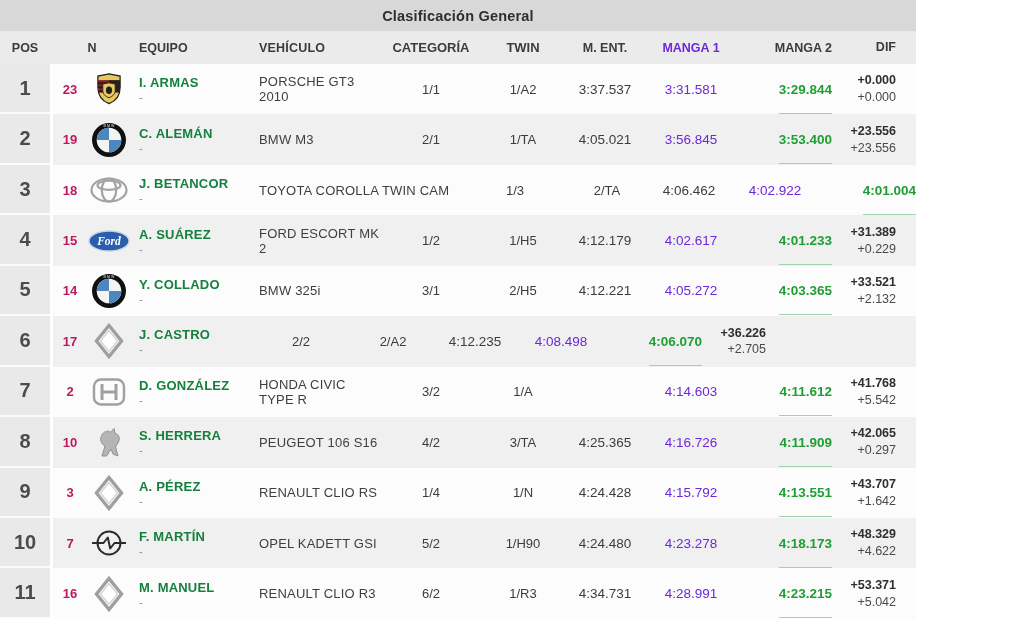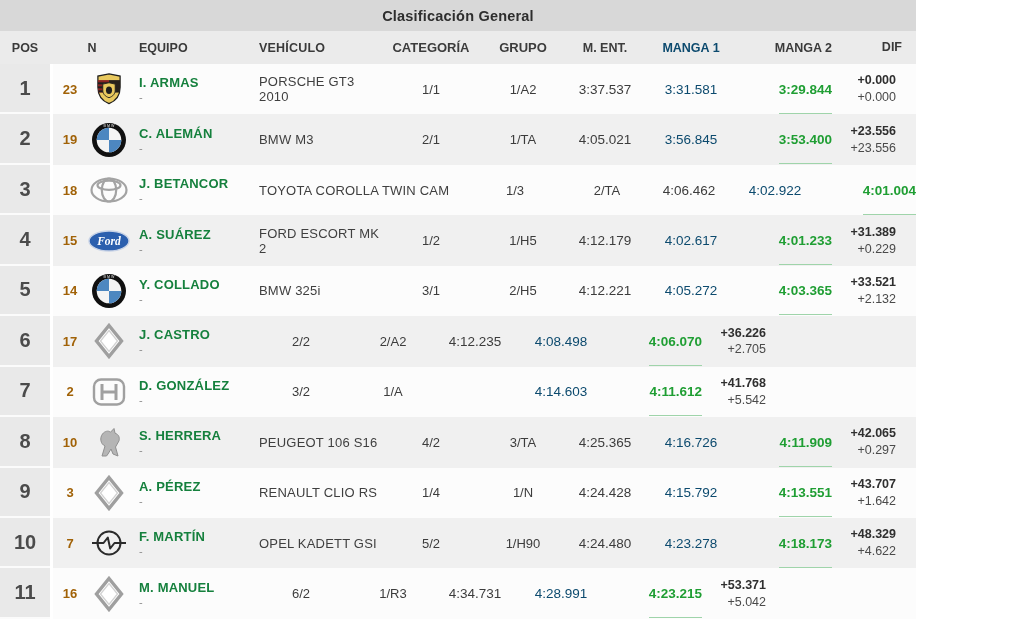--- a/index.html
+++ b/index.html
@@ -23,59 +23,59 @@
   .posc{width:50px;background:#e9e9e9;display:flex;align-items:center;justify-content:center;
         box-sizing:border-box;border-bottom:2px solid #fbfbfb;}
   .headrow .posc{background:transparent;border-bottom:none;}
   .vgap{width:3px;background:#fff;}
   .headrow .vgap{background:transparent;}
 
   .posnum{font-size:20px;font-weight:bold;color:#4b4b4b;}
 
   
   .c{box-sizing:border-box;}
-  .ncol{width:34px;text-align:center;font-size:13px;font-weight:bold;color:#a16207;}
+  .ncol{width:34px;text-align:center;font-size:13px;font-weight:bold;color:#be185d;}
   .logoc{width:44px;display:flex;align-items:center;justify-content:center;}
   .logoc svg{display:block;}
   .nhead{width:78px;text-align:center;}
   .teamc{width:120px;padding-left:8px;}
   .vehc{flex:1;padding-left:8px;font-size:13px;color:#3f3f3f;letter-spacing:.2px;}
   .catc{width:100px;text-align:center;font-size:13px;color:#3c3c3c;}
   .gruc{width:84px;text-align:center;font-size:13px;color:#3c3c3c;}
   .entc{width:80px;text-align:center;font-size:13.5px;color:#3c3c3c;}
-  .m1c{width:92px;text-align:center;font-size:13.5px;color:#0c4a6e;}
+  .m1c{width:92px;text-align:center;font-size:13.5px;color:#6d28d9;}
   .m2c{width:95px;text-align:right;font-size:13.5px;}
   .difc{width:84px;text-align:right;padding-right:20px;font-size:12.5px;line-height:1.35;}
 
   .teamname{font-size:13px;font-weight:bold;color:#15803d;letter-spacing:.2px;}
   .teamsub{font-size:11px;color:#8d8d8d;margin-top:1px;}
 
   .m2link{color:#1f9e33;font-weight:bold;text-decoration:none;
           border-bottom:1px solid #9fd4aa;padding-bottom:16px;cursor:pointer;}
 
   .diftotal{font-weight:bold;color:#2f2f2f;}
   .difgap{font-weight:normal;color:#4a4a4a;}
 
-  .headrow .difc{padding-right:14px;}
+  .headrow .difc{padding-right:20px;}
 </style>
 </head>
 <body>
 
 <div class="wrap">
 
   <div class="titlebar">Clasificación General</div>
 
   <div class="headrow">
     <div class="posc c">POS</div>
     <div class="vgap"></div>
     <div class="nhead c">N</div>
     <div class="teamc c">EQUIPO</div>
     <div class="vehc c" style="font-weight:bold;color:#3a3a3a;font-size:12.5px;">VEHÍCULO</div>
     <div class="catc c" style="font-weight:bold;">CATEGORÍA</div>
-    <div class="gruc c" style="font-weight:bold;">GRUPO</div>
+    <div class="gruc c" style="font-weight:bold;">TWIN</div>
     <div class="entc c" style="font-weight:bold;font-size:12.5px;">M. ENT.</div>
     <div class="m1c c" style="font-weight:bold;font-size:12.5px;">MANGA 1</div>
     <div class="m2c c" style="font-weight:bold;font-size:12.5px;color:#3a3a3a;">MANGA 2</div>
     <div class="difc c" style="font-weight:bold;">DIF</div>
   </div>
 
   <div class="rows" id="rows">
   <div class="row odd">
     <div class="posc">
       <span class="posnum">1</span>
@@ -293,20 +293,21 @@
       <div class="logoc c">
             <svg width="36" height="30" viewBox="0 0 36 30">
               <rect x="3" y="2.5" width="30" height="25" rx="7" fill="none" stroke="#a0a0a0" stroke-width="2.4"></rect>
               <path d="M11 7 V23 M25 7 V23 M11 15 H25" fill="none" stroke="#a0a0a0" stroke-width="3"></path>
             </svg>
           </div>
       <div class="teamc c">
         <div class="teamname">D. GONZÁLEZ</div>
         <div class="teamsub">-</div>
       </div>
+      <div class="vehc c">HONDA CIVIC TYPE R</div>
       <div class="catc c">3/2</div>
       <div class="gruc c">1/A</div>
       <div class="entc c"></div>
       <div class="m1c c">4:14.603</div>
       <div class="m2c c">
         <span class="m2link">4:11.612</span>
       </div>
       <div class="difc c">
         <div class="diftotal">+41.768</div>
         <div class="difgap">+5.542</div>
@@ -419,20 +420,21 @@
       <div class="logoc c">
             <svg width="34" height="36" viewBox="0 0 34 36">
               <path d="M17 2.5 L29.5 18 L17 33.5 L4.5 18 Z" fill="#fff" stroke="#9f9f9f" stroke-width="3.4"></path>
               <path d="M17 7.5 L25.5 18 L17 28.5 L8.5 18 Z" fill="none" stroke="#d2d2d2" stroke-width="1.3"></path>
             </svg>
           </div>
       <div class="teamc c">
         <div class="teamname">M. MANUEL</div>
         <div class="teamsub">-</div>
       </div>
+      <div class="vehc c">RENAULT CLIO R3</div>
       <div class="catc c">6/2</div>
       <div class="gruc c">1/R3</div>
       <div class="entc c">4:34.731</div>
       <div class="m1c c">4:28.991</div>
       <div class="m2c c">
         <span class="m2link">4:23.215</span>
       </div>
       <div class="difc c">
         <div class="diftotal">+53.371</div>
         <div class="difgap">+5.042</div>

